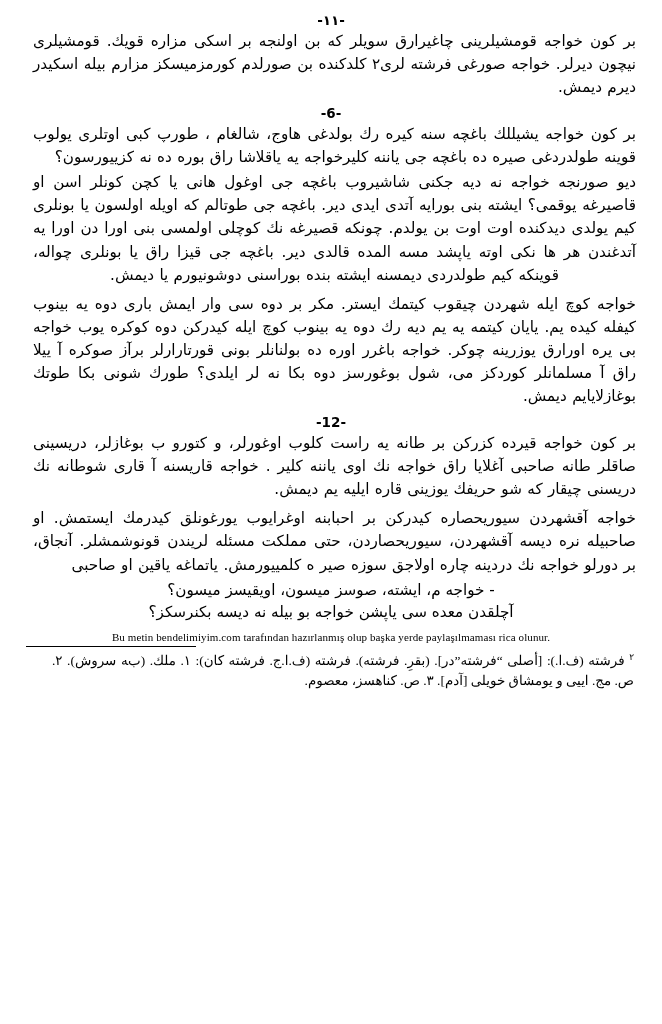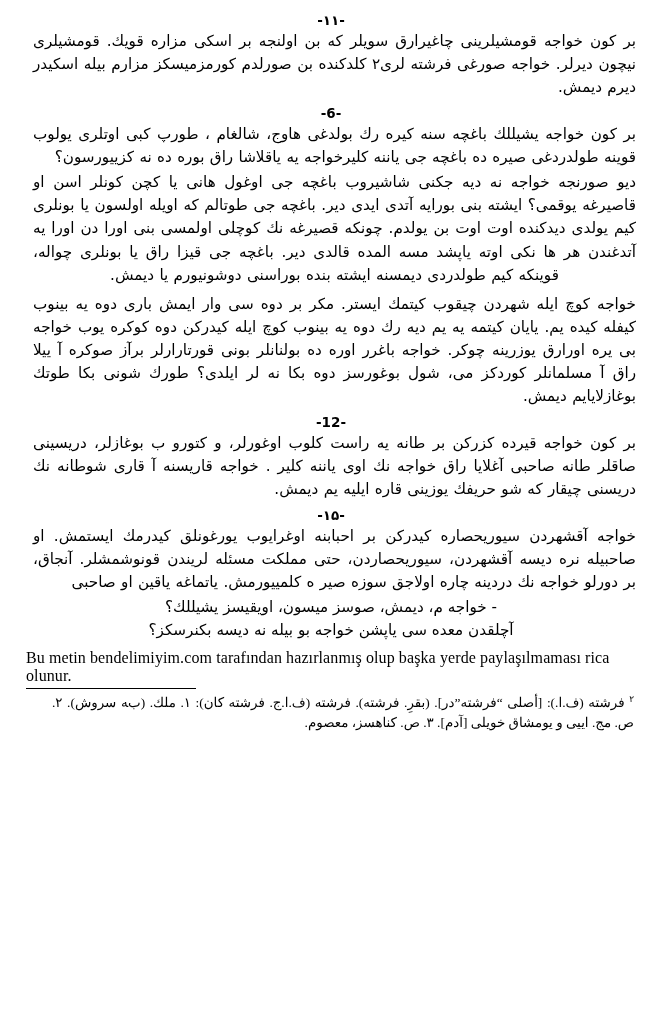--- a/index.html
+++ b/index.html
@@ -49,22 +49,23 @@
   }
   .dialog-line {
     direction: rtl;
     text-align: center;
     font-size: 15.2px;
     line-height: 1.5;
     font-family: "DejaVu Sans", sans-serif;
     margin: 0;
   }
   .footer-note {
+    text-align: center;
     font-family: "Liberation Serif", serif;
-    font-size: 16px;
+    font-size: 11px;
     color: #000;
     margin-top: 7px;
     margin-bottom: 3px;
     letter-spacing: 0.1px;
   }
   .rule {
     border: 0;
     border-top: 1px solid #000;
     width: 170px;
     margin: 2px 0 4px 0;
@@ -103,23 +104,22 @@
   <div class="section">
     <p class="rtl-par">خواجه كوچ ایله شهردن چیقوب كیتمك ایستر. مكر بر دوه سی وار ایمش باری دوه یه بینوب كیفله كیده یم. یایان كیتمه یه یم دیه رك دوه یه بینوب كوچ ایله كیدركن دوه كوكره یوب خواجه بی یره اورارق یوزرینه چوكر. خواجه باغرر اوره ده بولنانلر بونی قورتارارلر برآز صوكره آ ییلا راق آ مسلمانلر كوردكز می، شول بوغورسز دوه بكا نه لر ایلدی؟ طورك شونی بكا طوتك بوغازلایایم دیمش.</p>
   </div>
 
   <div class="section">
     <div class="sec-num">-12-</div>
     <p class="rtl-par">بر كون خواجه قیرده كزركن بر طانه یه راست كلوب اوغورلر، و كتورو ب بوغازلر، دریسینی صاقلر طانه صاحبی آغلایا راق خواجه نك اوی یاننه كلیر . خواجه قاریسنه آ قاری شوطانه نك دریسنی چیقار كه شو حریفك یوزینی قاره ایلیه یم دیمش.</p>
   </div>
 
   <div class="section">
-    <div class="sec-num">-۱۵-</div>
     <p class="rtl-par">خواجه آقشهردن سیوریحصاره كیدركن بر احبابنه اوغرایوب یورغونلق كیدرمك ایستمش. او صاحبیله نره دیسه آقشهردن، سیوریحصاردن، حتی مملكت مسئله لریندن قونوشمشلر. آنجاق، بر دورلو خواجه نك دردینه چاره اولاجق سوزه صیر ه كلمییورمش. یاتماغه یاقین او صاحبی</p>
-    <p class="dialog-line">- خواجه م، دیمش، صوسز میسون، اویقیسز یشیللك؟</p>
+    <p class="dialog-line">- خواجه م، ایشته، صوسز میسون، اویقیسز میسون؟</p>
     <p class="dialog-line">آچلقدن معده سی یاپشن خواجه بو بیله نه دیسه بكنرسكز؟</p>
   </div>
 
   <div class="footer-note">Bu metin bendelimiyim.com tarafından hazırlanmış olup başka yerde paylaşılmaması rica olunur.</div>
 
   <hr class="rule">
 
   <div class="footnotes">
     <span class="fn-sup">۲</span>
     <span>فرشته (ف.ا.): [أصلی “فرشته”در]. (بقرِ. فرشته). فرشته (ف.ا.ج. فرشته كان): ۱. ملك. (بﻪ سروش). ۲. ص. مج. ایيی و یومشاق خویلی [آدم]. ۳. ص. كناهسز، معصوم.</span>

